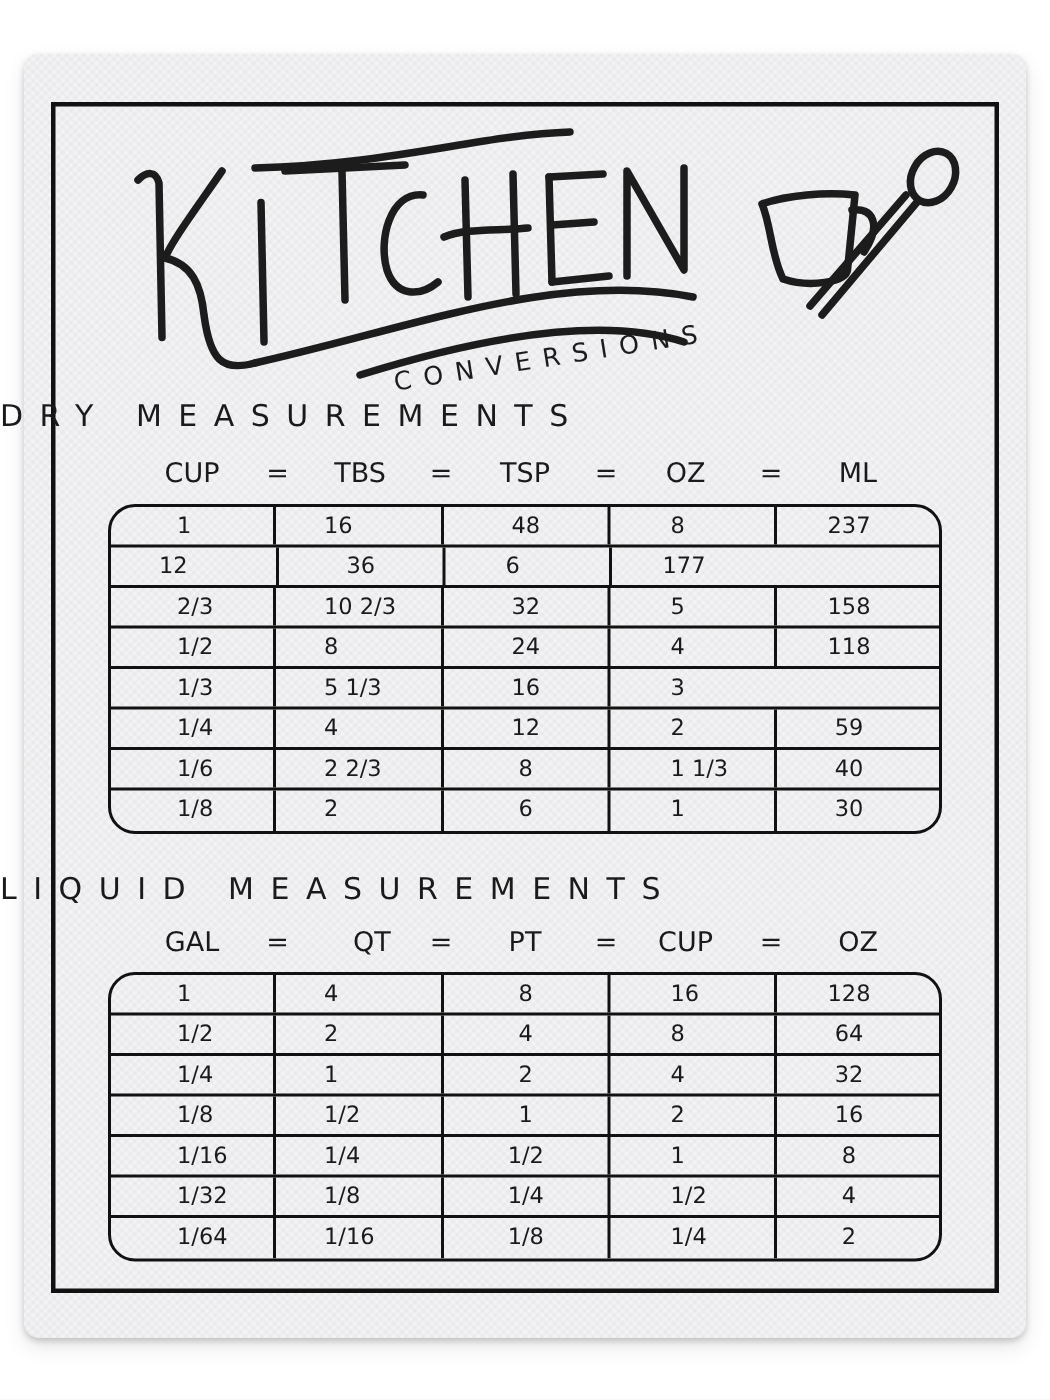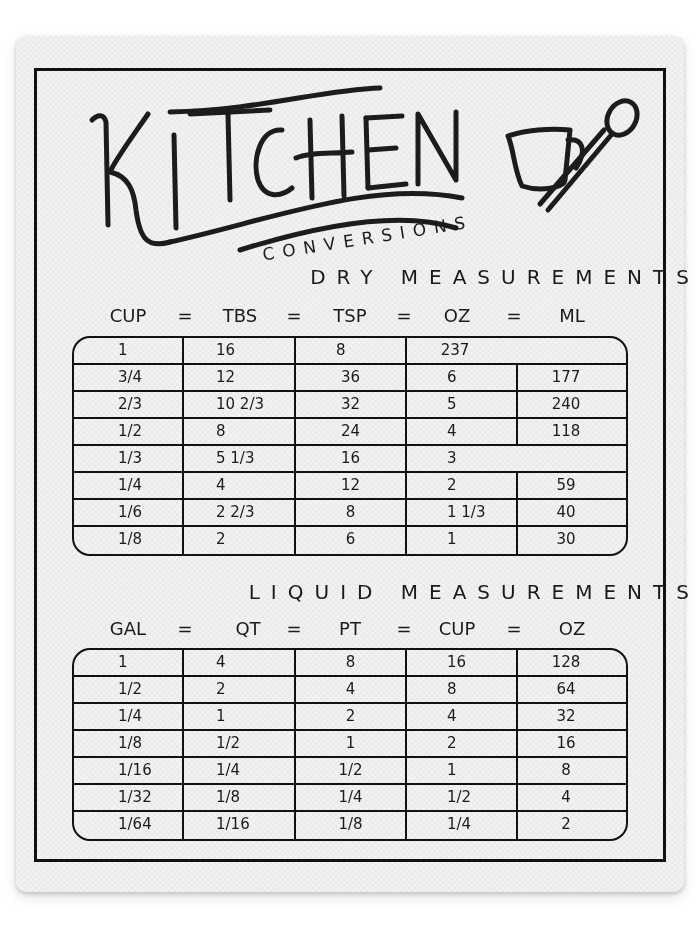--- a/index.html
+++ b/index.html
@@ -5,21 +5,21 @@
   html,body{margin:0;padding:0;}
   body{width:700px;height:933px;background:#ffffff;position:relative;overflow:hidden;
        font-family:"DejaVu Sans","Liberation Sans",sans-serif;color:#1a1a1a;}
   .board{position:absolute;left:16px;top:36px;width:668px;height:856px;
          background:#f3f3f5;border-radius:10px;
          box-shadow:0 2px 4px rgba(0,0,0,0.18),0 6px 14px rgba(0,0,0,0.10);
          background-image:repeating-linear-gradient(45deg,rgba(0,0,0,0.018) 0 2px,transparent 2px 4px),
                           repeating-linear-gradient(-45deg,rgba(0,0,0,0.018) 0 2px,transparent 2px 4px);}
   .frame{position:absolute;left:34px;top:68px;width:626px;height:788px;border:3px solid #111;}
   .title-art{position:absolute;left:70px;top:80px;width:600px;height:180px;}
-  .section-title{position:absolute;left:0;width:700px;text-align:right;
+  .section-title{position:absolute;left:0;width:700px;text-align:left;
                  font-size:20px;letter-spacing:11px;font-weight:400;color:#1a1a1a;}
   .hdr{position:absolute;left:72px;width:556px;height:26px;font-size:18px;}
   .hdr span{position:absolute;top:0;transform:translateX(-50%);white-space:nowrap;}
   .tbl{position:absolute;left:72px;width:552px;border:2.5px solid #111;border-radius:18px;
        overflow:hidden;}
   .row{display:flex;height:27px;border-bottom:2px solid #111;box-sizing:border-box;}
   .row:last-child{border-bottom:none;}
   .cell{box-sizing:border-box;border-right:2px solid #111;font-size:15px;line-height:25px;
         padding-left:0;white-space:nowrap;}
   .cell:last-child{border-right:none;}
@@ -85,36 +85,36 @@
   <span style="left:278px">TSP</span>
   <span style="left:332px">=</span>
   <span style="left:385px">OZ</span>
   <span style="left:442px">=</span>
   <span style="left:500px">ML</span>
 </div>
 <div class="tbl" style="top:336px;">
   <div class="row">
     <div class="cell c0">1</div>
     <div class="cell c1">16</div>
+    <div class="cell c2">48</div>
     <div class="cell c3">8</div>
     <div class="cell c4">237</div>
   </div>
   <div class="row">
-    <div class="cell c0">3/4</div>
     <div class="cell c1">12</div>
     <div class="cell c2">36</div>
     <div class="cell c3">6</div>
     <div class="cell c4">177</div>
   </div>
   <div class="row">
     <div class="cell c0">2/3</div>
     <div class="cell c1">10 2/3</div>
     <div class="cell c2">32</div>
     <div class="cell c3">5</div>
-    <div class="cell c4">240</div>
+    <div class="cell c4">158</div>
   </div>
   <div class="row">
     <div class="cell c0">1/2</div>
     <div class="cell c1">8</div>
     <div class="cell c2">24</div>
     <div class="cell c3">4</div>
     <div class="cell c4">118</div>
   </div>
   <div class="row">
     <div class="cell c0">1/3</div>

